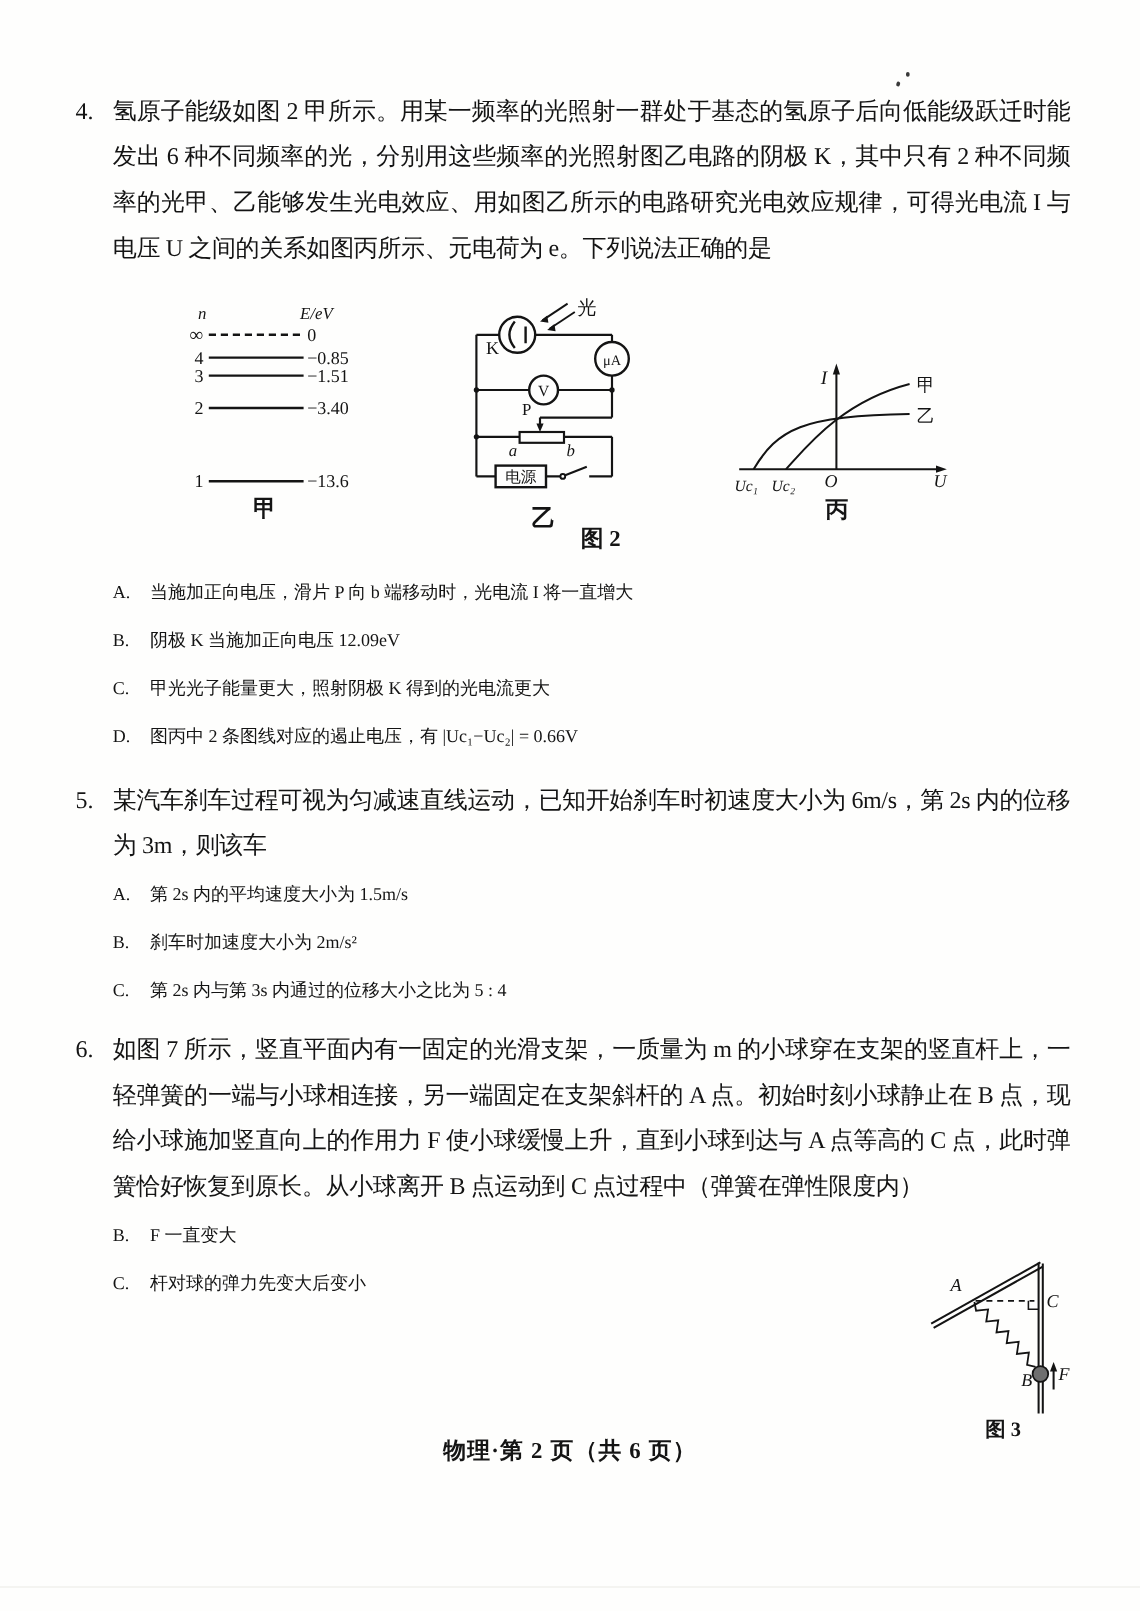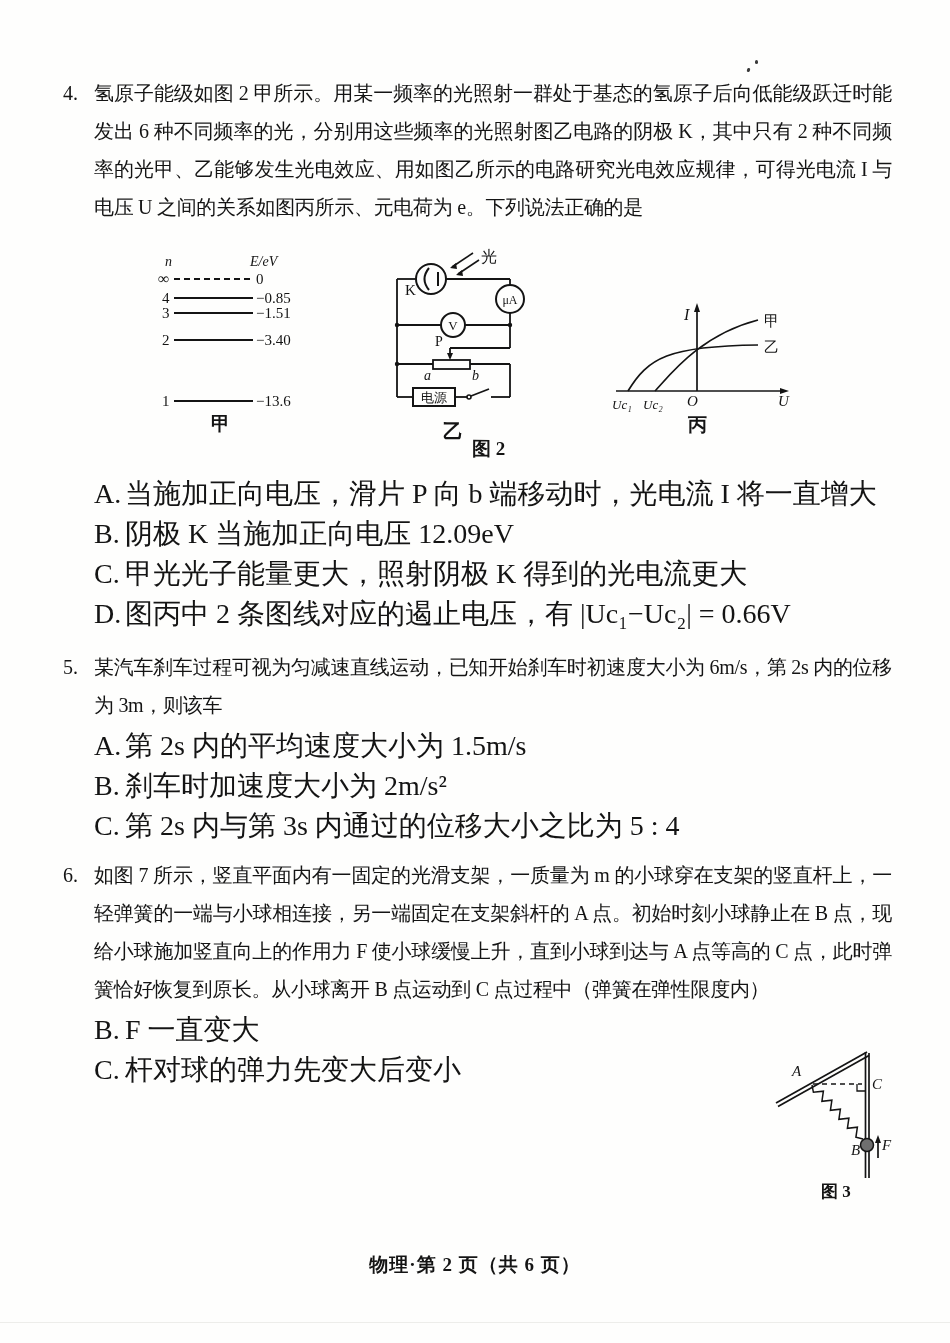--- a/index.html
+++ b/index.html
@@ -11,30 +11,30 @@
   .q { position:relative; margin-left:63px; margin-right:58px; }
   #q4 { padding-top:74px; }
   #q5 { margin-top:14px; }
   #q6 { margin-top:10px; }
   .stem { position:relative; padding-left:31px; margin:0; font-size:20px; line-height:38px; text-align:justify; letter-spacing:-0.3px; }
   .qnum { position:absolute; left:0; top:0; letter-spacing:0; }
   .opts { margin:0; }
   .opts.q4opts { margin-top:12px; }
   .opts.q5opts { margin-top:2px; }
   .opts.q6opts { margin-top:2px; }
-  .opt { font-size:28px; line-height:40px; padding-left:31px; white-space:nowrap; }
+  .opt { font-size:15px; line-height:40px; padding-left:31px; white-space:nowrap; }
   .opt-label { display:inline-block; min-width:31px; }
   .fig2 { position:relative; height:212px; margin-top:24px; }
   .fig-jia  { position:absolute; left:93px;  top:2px; }
   .fig-yi   { position:absolute; left:330px; top:-4px; }
   .fig-bing { position:absolute; left:545px; top:33px; }
-  .fig2-caption { position:absolute; left:328px; top:186px; width:195px; text-align:center;
+  .fig2-caption { position:absolute; left:340px; top:186px; width:195px; text-align:center;
                   font-size:19px; font-weight:bold; }
   .fig3 { position:absolute; left:766px; top:1046px; }
-  .footer { position:absolute; left:0; right:0; top:1252px; text-align:center;
+  .footer { position:absolute; left:0; right:0; top:1196px; text-align:center;
             font-size:19px; font-weight:bold; letter-spacing:1px; }
   .artifact-quote { position:absolute; left:747px; top:60px; width:14px; height:14px; }
   .artifact-quote i { position:absolute; width:3px; height:4px; background:#3a3a3a; border-radius:2px; display:block; }
   .artifact-quote i.d1 { left:8px; top:0; }
   .artifact-quote i.d2 { left:0; top:8px; transform:rotate(20deg); }
   .bottom-line { position:absolute; left:0; right:0; top:1322px; height:1px; background:#ededea; }
   svg text { fill:#141414; }
   .it { font-style:italic; }
 </style>
 </head>

